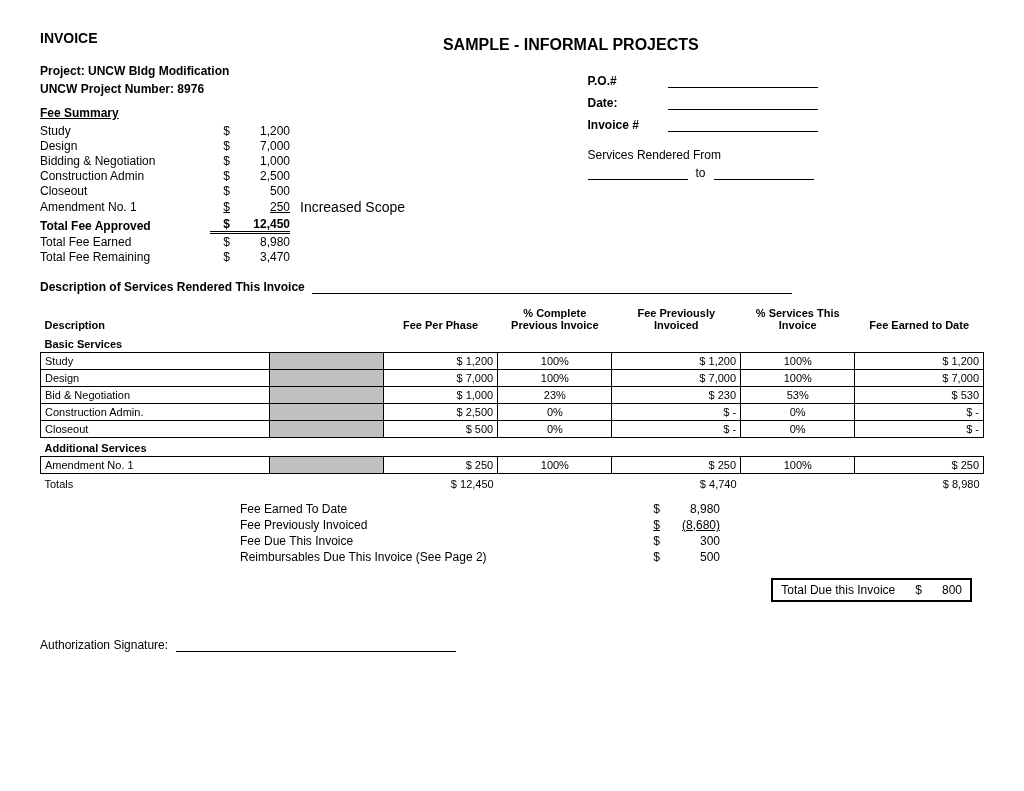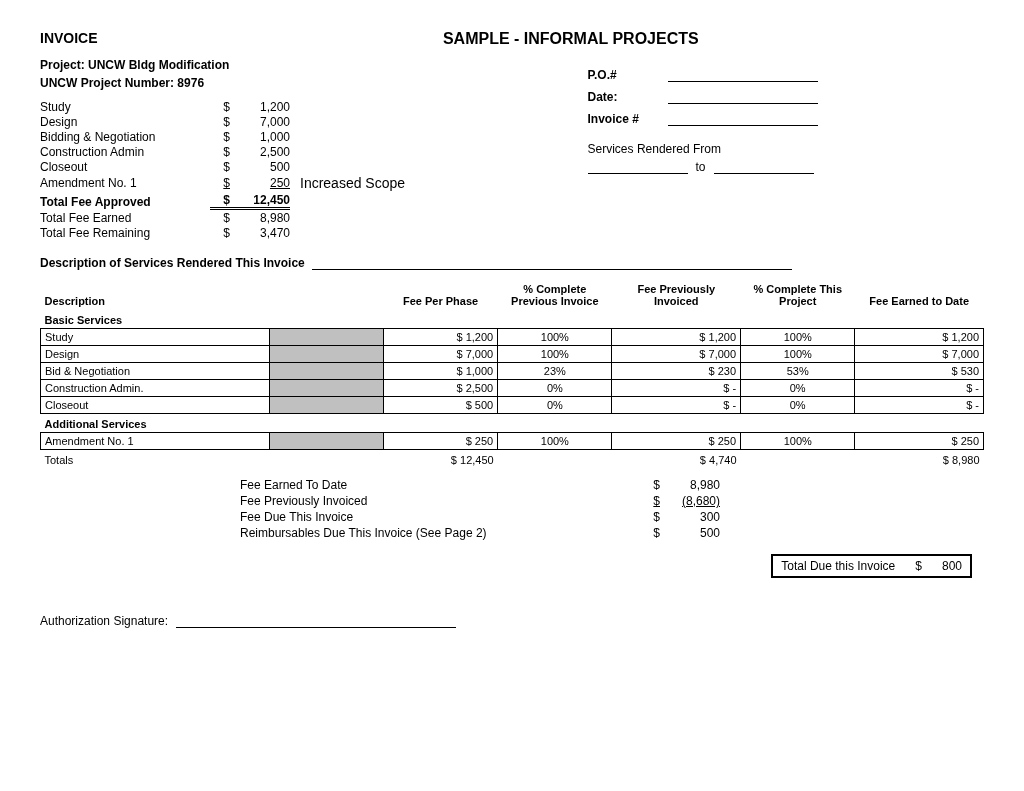--- a/index.html
+++ b/index.html
@@ -24,20 +24,21 @@
       font-size: 14px;
       font-weight: bold;
     }
 
     .doc-title {
       font-size: 16px;
       font-weight: bold;
       text-align: center;
       flex: 1;
       padding-left: 60px;
+      margin-top: 6px;
     }
 
     .project-info {
       margin-bottom: 4px;
     }
 
     .project-info .bold {
       font-weight: bold;
     }
 
@@ -263,20 +264,21 @@
   <div class="left-section">
     <div class="project-info">
       <span class="bold">Project:</span>
       <span class="bold">UNCW Bldg Modification</span>
     </div>
     <div class="project-info" style="margin-bottom:10px;">
       <span class="bold">UNCW Project Number:</span>
       <span class="bold">8976</span>
     </div>
 
+    <div class="fee-summary-title">Fee Summary</div>
 
     <div class="fee-row">
       <span class="fee-label">Study</span>
       <span class="fee-dollar">$</span>
       <span class="fee-amount">1,200</span>
     </div>
     <div class="fee-row">
       <span class="fee-label">Design</span>
       <span class="fee-dollar">$</span>
       <span class="fee-amount">7,000</span>
@@ -352,21 +354,21 @@
 </div>
 
 <table class="main-table">
   <thead>
     <tr>
       <th class="left-align" style="width:160px;">Description</th>
       <th style="width:80px;"></th>
       <th style="width:80px;">Fee Per Phase</th>
       <th style="width:80px;">% Complete Previous Invoice</th>
       <th style="width:90px;">Fee Previously Invoiced</th>
-      <th style="width:80px;">% Complete This Project</th>
+      <th style="width:80px;">% Services This Invoice</th>
       <th style="width:90px;">Fee Earned to Date</th>
     </tr>
   </thead>
   <tbody>
 
     <tr class="section-header">
       <td colspan="7">Basic Services</td>
     </tr>
 
     <tr class="data-row">

